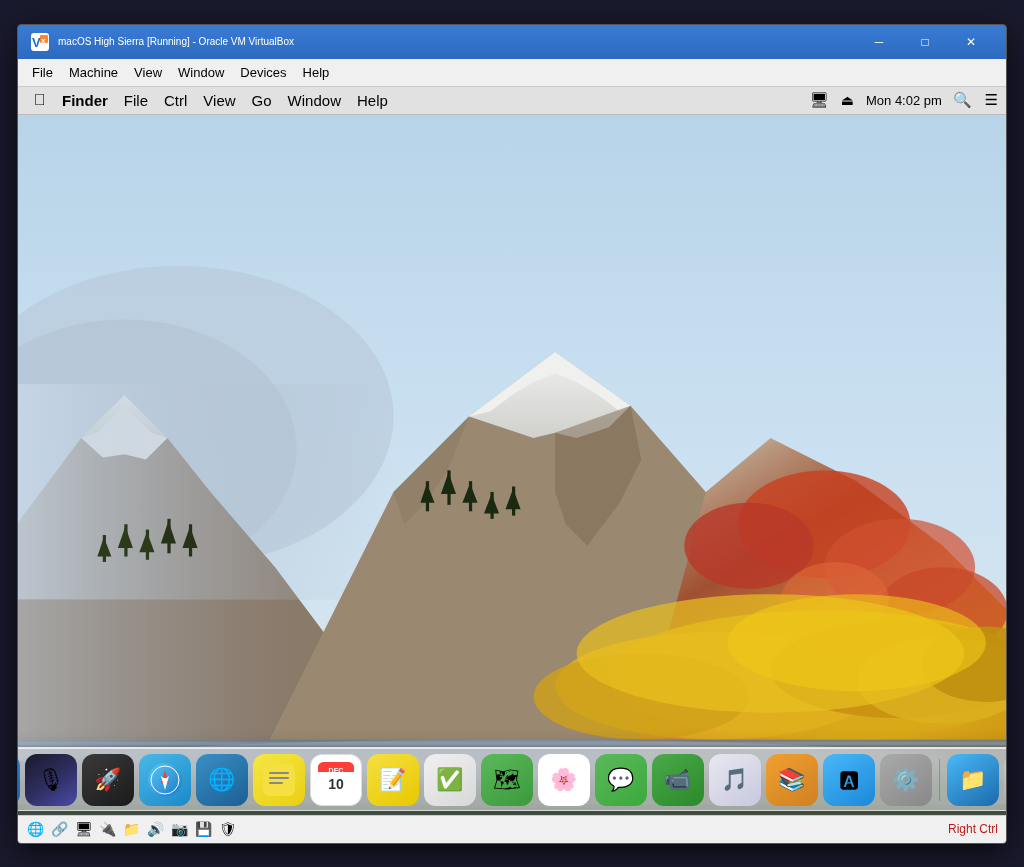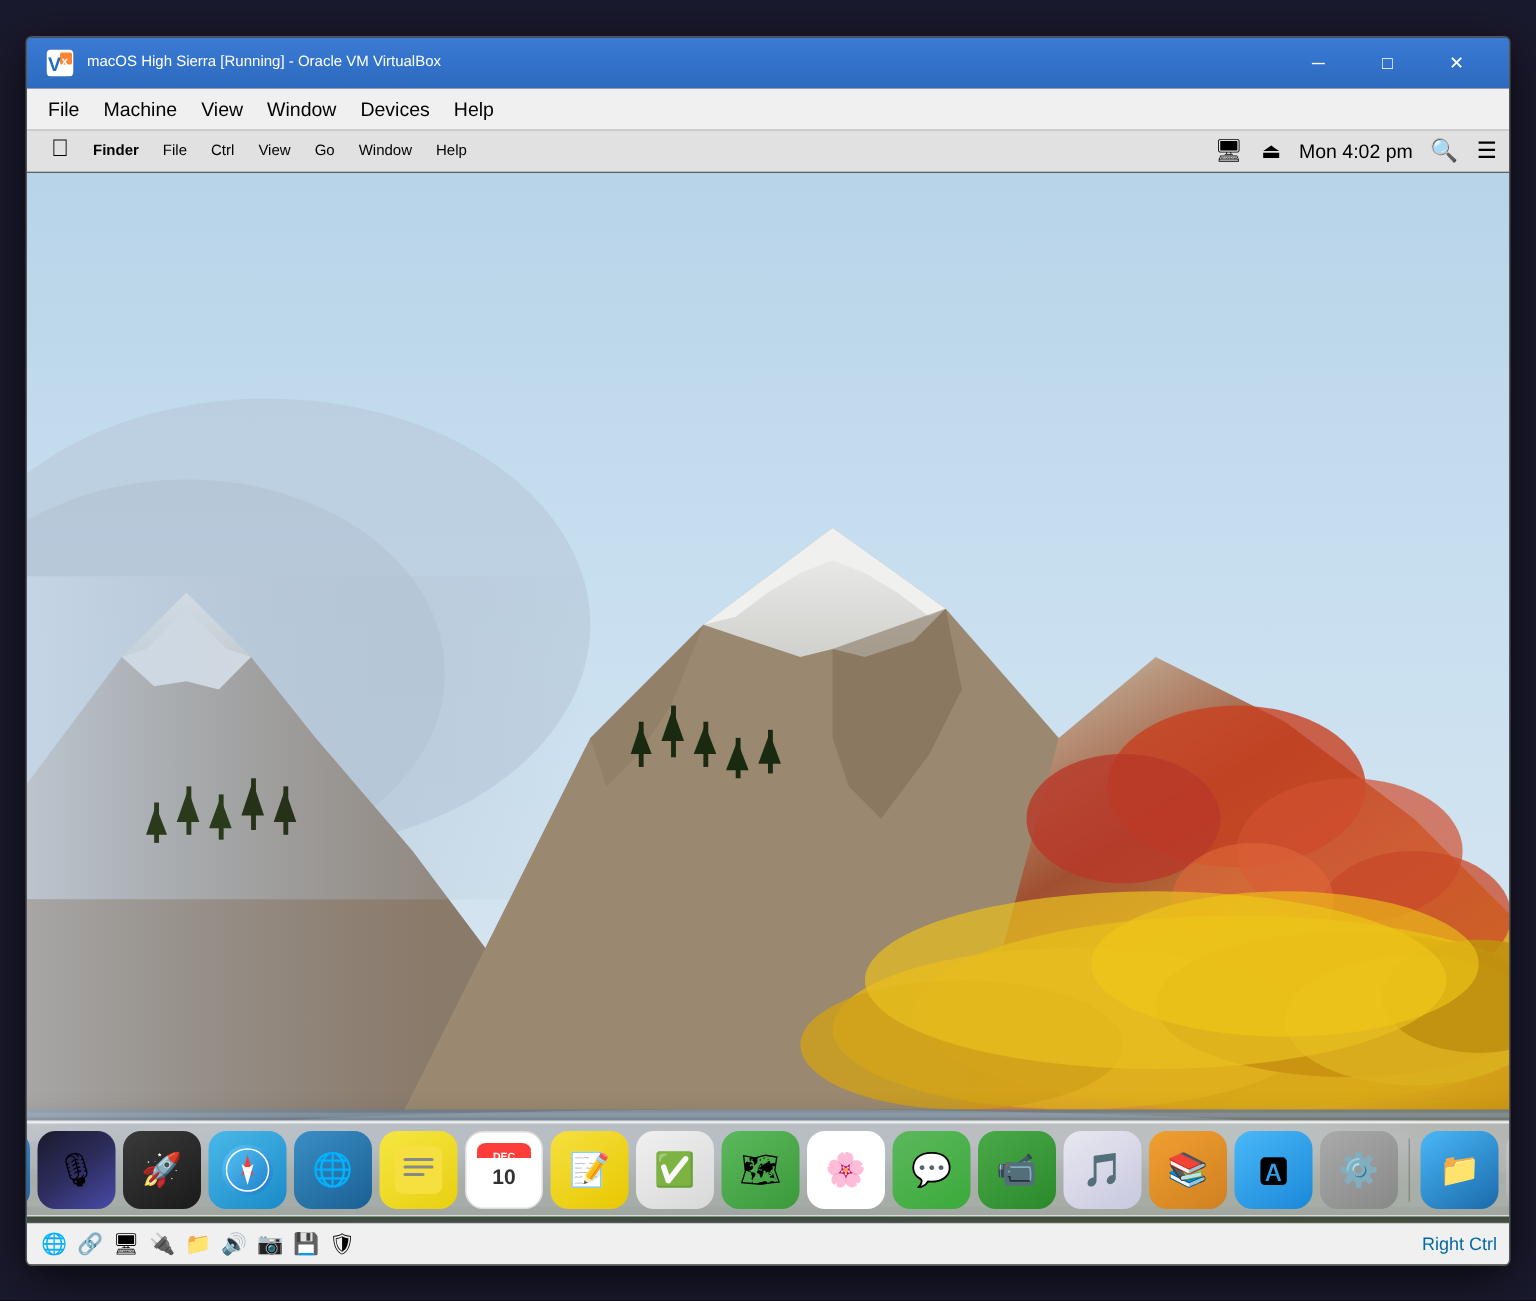--- a/index.html
+++ b/index.html
@@ -100,21 +100,21 @@
       height: 28px;
       display: flex;
       align-items: center;
       padding: 0 8px;
       border-bottom: 1px solid #bbb;
       flex-shrink: 0;
     }
 
     .mac-menu-item {
       padding: 3px 8px;
-      font-size: 10px;
+      font-size: 15px;
       color: #000;
       cursor: pointer;
       border-radius: 3px;
     }
 
     .mac-menu-item.finder-bold {
       font-weight: 700;
     }
 
     .macos-menubar-right {
@@ -201,21 +201,21 @@
       height: 20px;
       display: flex;
       align-items: center;
       justify-content: center;
       font-size: 14px;
     }
 
     .status-right-ctrl {
       margin-left: auto;
       font-size: 12px;
-      color: #0369a1;
+      color: #b91c1c;
     }
 
     
     .dock-separator {
       width: 1px;
       height: 42px;
       background: rgba(0,0,0,0.2);
       margin: 0 2px;
       align-self: center;
     }

